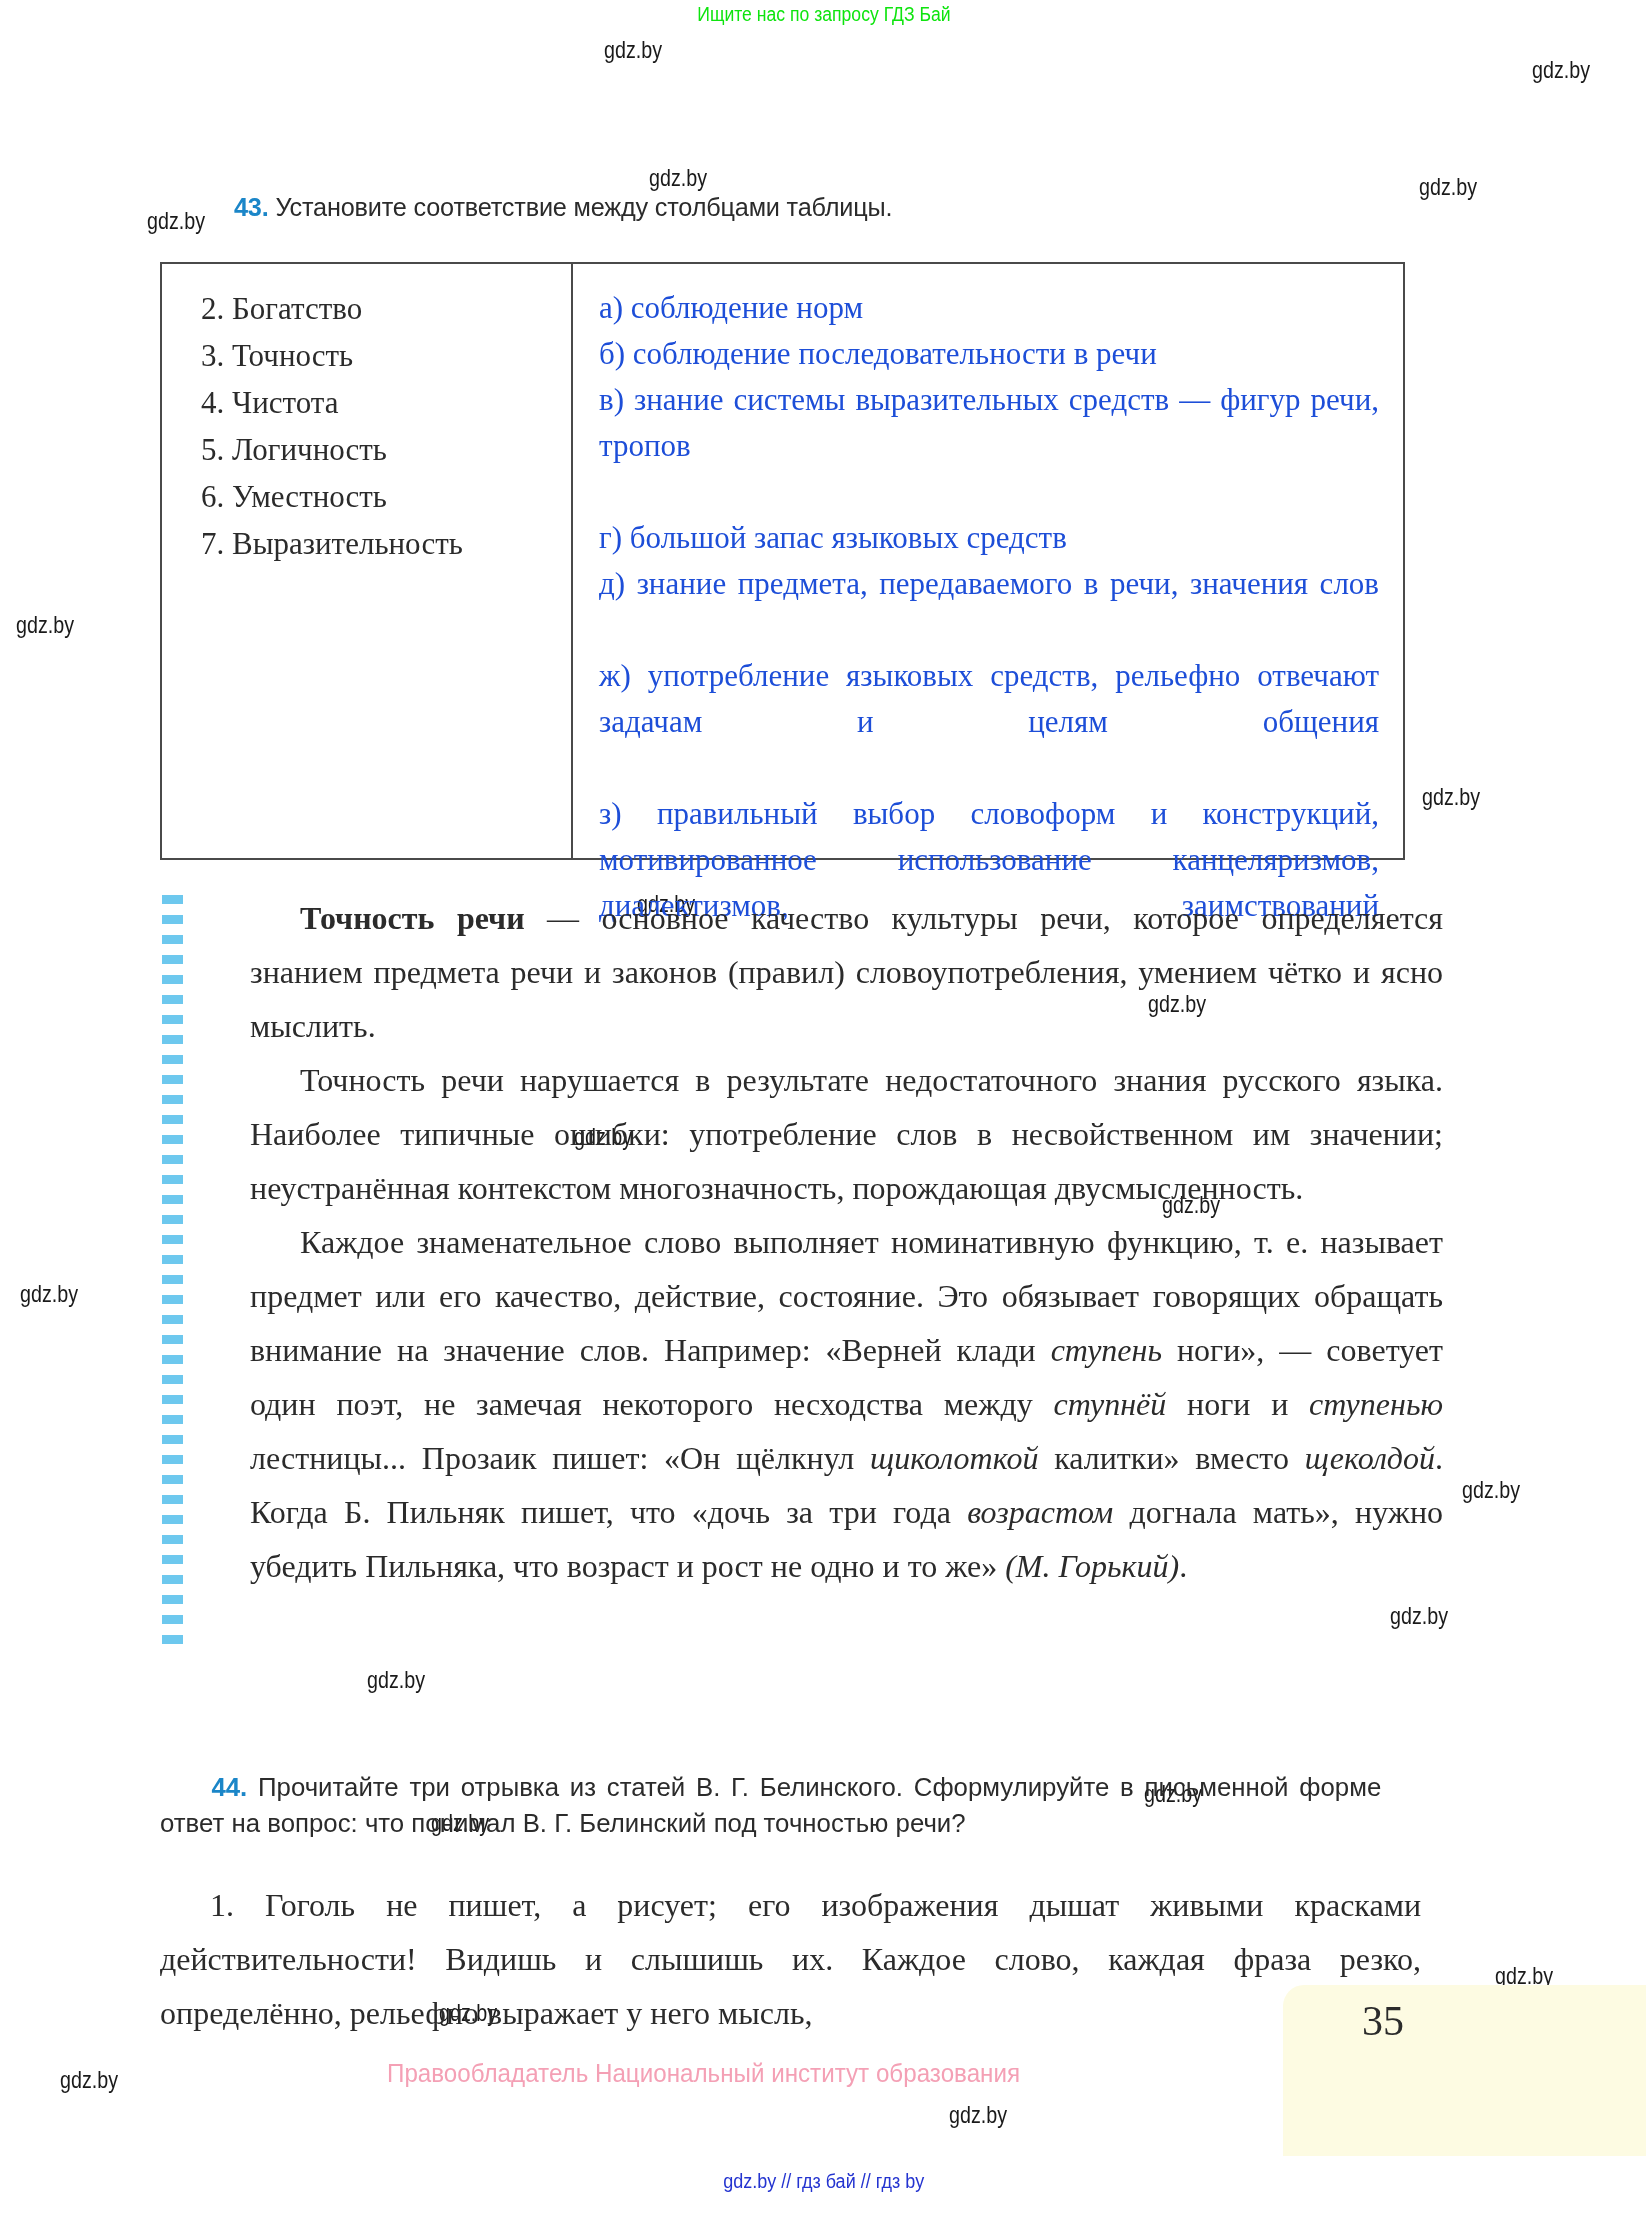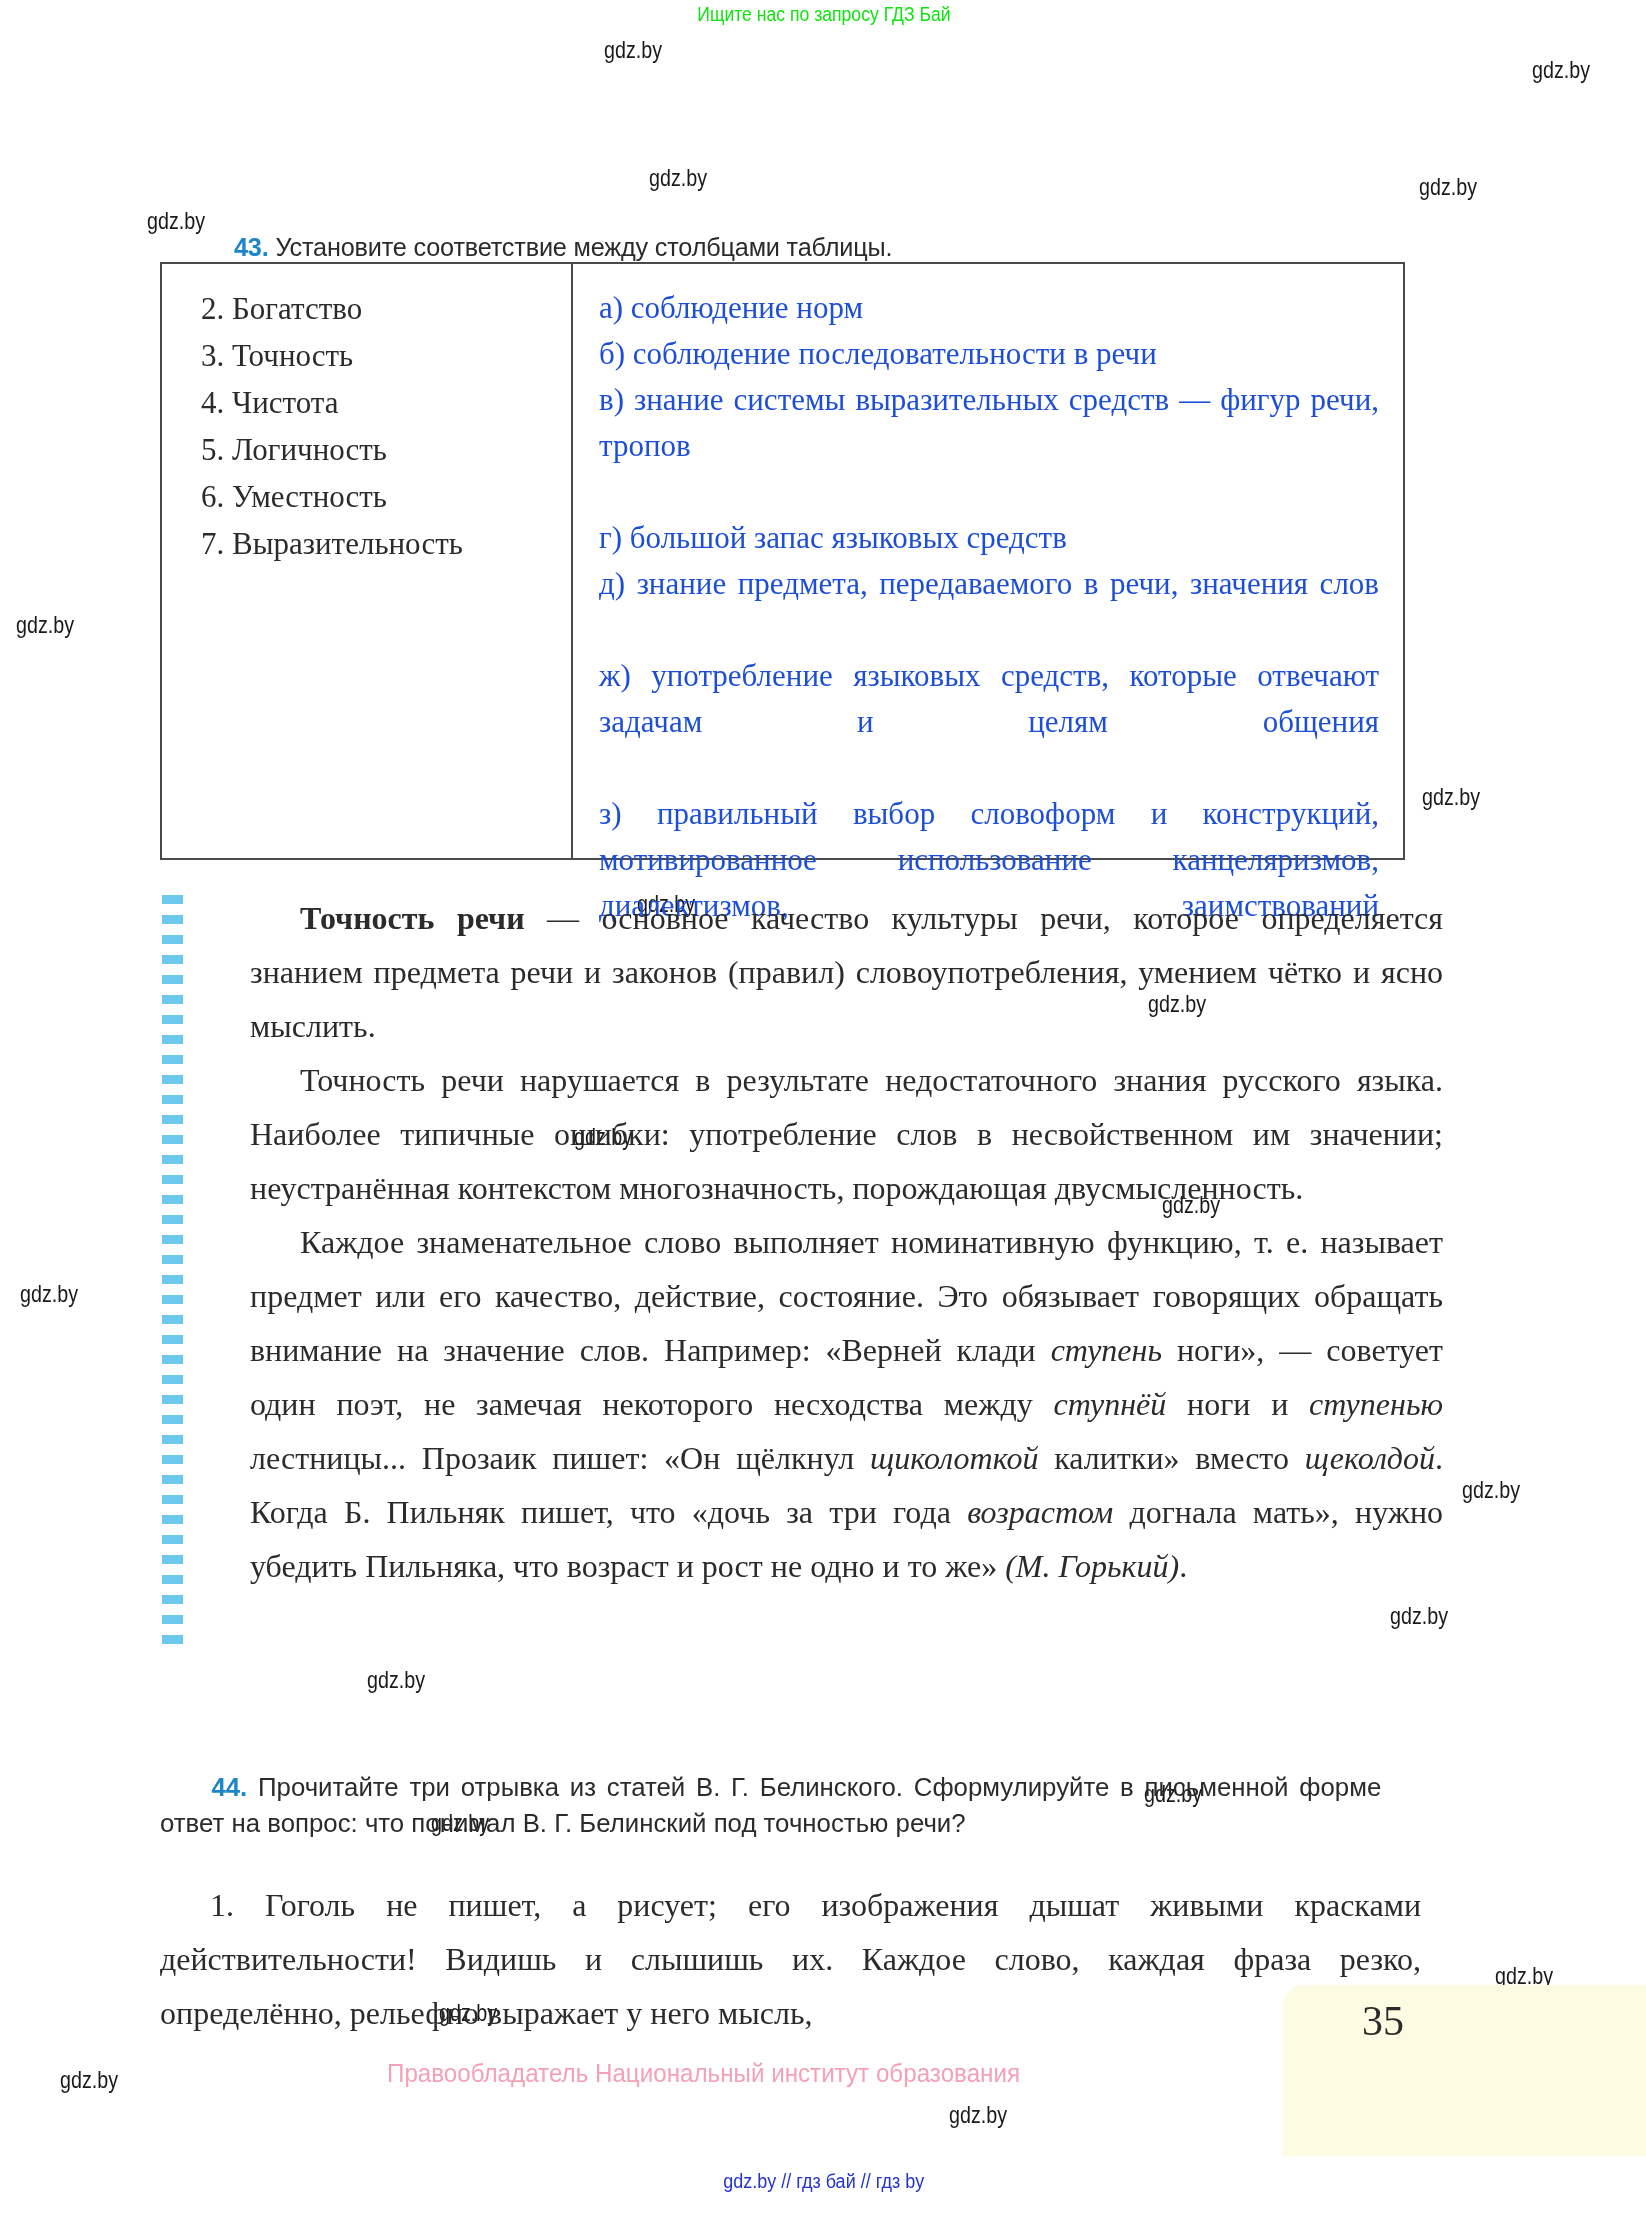--- a/index.html
+++ b/index.html
@@ -233,21 +233,21 @@
       <div class="wm" style="left: 1390px; top: 1602px; font-size: 24px;">gdz.by</div>
       <div class="wm" style="left: 367px; top: 1666px; font-size: 24px;">gdz.by</div>
       <div class="wm" style="left: 1144px; top: 1780px; font-size: 24px;">gdz.by</div>
       <div class="wm" style="left: 431px; top: 1809px; font-size: 24px;">gdz.by</div>
       <div class="wm" style="left: 1495px; top: 1962px; font-size: 24px;">gdz.by</div>
       <div class="wm" style="left: 439px; top: 1999px; font-size: 24px;">gdz.by</div>
       <div class="wm" style="left: 60px; top: 2066px; font-size: 24px;">gdz.by</div>
       <div class="wm" style="left: 949px; top: 2101px; font-size: 24px;">gdz.by</div>
     </div>
 
-  <div class="ex-head" style="left:234px; top:192px;margin-top:40px;">
+  <div class="ex-head" style="left:234px; top:192px;">
     <span class="inner">
       <span class="num">43.</span>
       <span>Установите соответствие между столбцами таблицы.</span>
     </span>
   </div>
 
   <div id="match-table">
     <div class="col-left">
       <div class="t-row">2. Богатство</div>
       <div class="t-row">3. Точность</div>
@@ -255,21 +255,21 @@
       <div class="t-row">5. Логичность</div>
       <div class="t-row">6. Уместность</div>
       <div class="t-row">7. Выразительность</div>
     </div>
     <div class="col-right">
       <div class="t-item">а) соблюдение норм</div>
       <div class="t-item">б) соблюдение последовательности в речи</div>
       <div class="t-item just">в) знание системы выразительных средств — фигур речи, тропов</div>
       <div class="t-item">г) большой запас языковых средств</div>
       <div class="t-item just">д) знание предмета, передаваемого в речи, значения слов</div>
-      <div class="t-item just">ж) употребление языковых средств, которые отвечают задачам и целям общения</div>
+      <div class="t-item just">ж) употребление языковых средств, рельефно отвечают задачам и целям общения</div>
       <div class="t-item just">з) правильный выбор словоформ и конструкций, мотивированное использование канцеляризмов, диалектизмов, заимствований</div>
     </div>
   </div>
 
   <div id="blue-rule"></div>
 
   <div id="theory">
     <p class="p"><b>Точность речи</b><span> — основное качество культуры речи, которое определяется знанием предмета речи и законов (правил) словоупотребления, умением чётко и ясно мыслить.</span></p>
     <p class="p">Точность речи нарушается в результате недостаточного знания русского языка. Наиболее типичные ошибки: употребление слов в несвойственном им значении; неустранённая контекстом многозначность, порождающая двусмысленность.</p>
     <p class="p"><span>Каждое знаменательное слово выполняет номинативную функцию, т. е. называет предмет или его качество, действие, состояние. Это обязывает говорящих обращать внимание на значение слов. Например: «Верней клади </span><i>ступень</i><span> ноги», — советует один поэт, не замечая некоторого несходства между </span><i>ступнёй</i><span> ноги и </span><i>ступенью</i><span> лестницы... Прозаик пишет: «Он щёлкнул </span><i>щиколоткой</i><span> калитки» вместо </span><i>щеколдой</i><span>. Когда Б. Пильняк пишет, что «дочь за три года </span><i>возрастом</i><span> догнала мать», нужно убедить Пильняка, что возраст и рост не одно и то же» </span><i>(М. Горький)</i><span>.</span></p>

